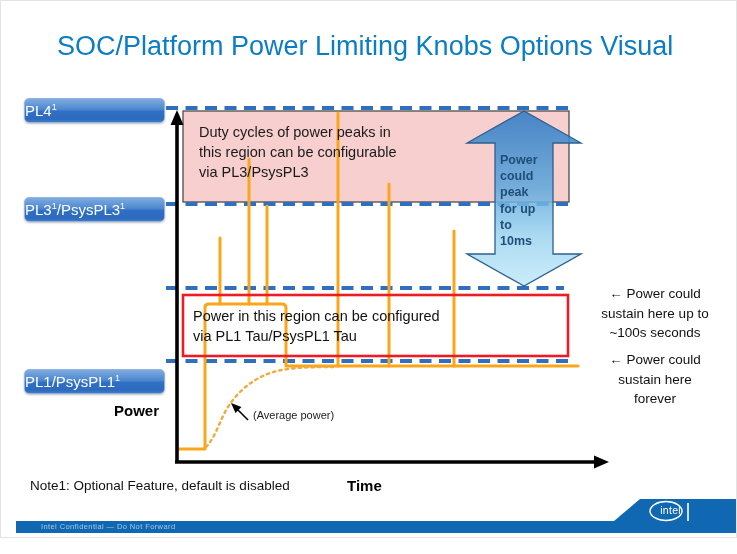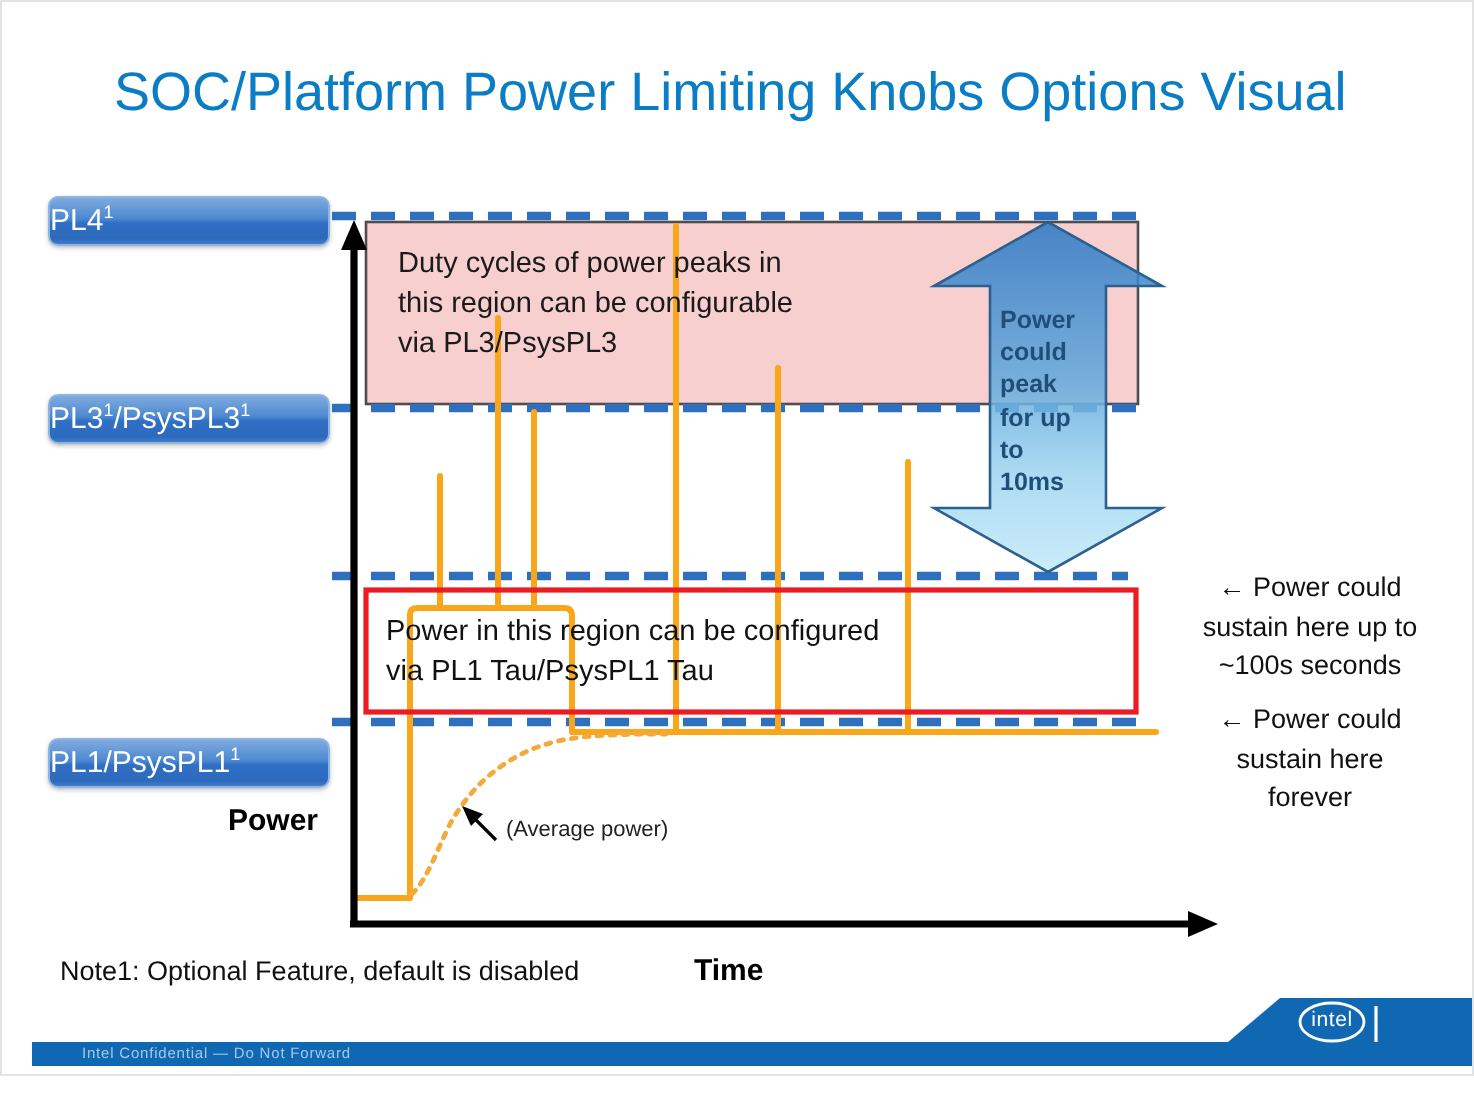--- a/index.html
+++ b/index.html
@@ -48,21 +48,21 @@
     font-size:13.5px; line-height:19.5px; color:#111;
   }
   #power-label { left:113px; top:401px; font-size:15px; font-weight:bold; color:#000; }
   #avg-label   { left:252px; top:408px; font-size:11px; color:#222; }
   #time-label  { left:346px; top:464px; font-size:15px; font-weight:bold; color:#000;margin-top:12px; }
   #note-label  { left:29px; top:477px; font-size:13.5px; color:#111; }
   #footer-text {
     left:40px; top:521px; font-size:7.5px; letter-spacing:0.4px; color:#a5c8e8;
   }
   #logo-text {
-    left:650px; top:503px; width:30px; text-align:center;
+    left:650px; top:503px; width:30px; text-align:right;
     font-size:10.5px; color:#ffffff; letter-spacing:0.3px;
   }
   svg { position:absolute; left:0; top:0; }
 </style>
 </head>
 <body>
 
 <div id="slide">
 
   <div class="abs" id="title">SOC/Platform Power Limiting Knobs Options Visual</div>

